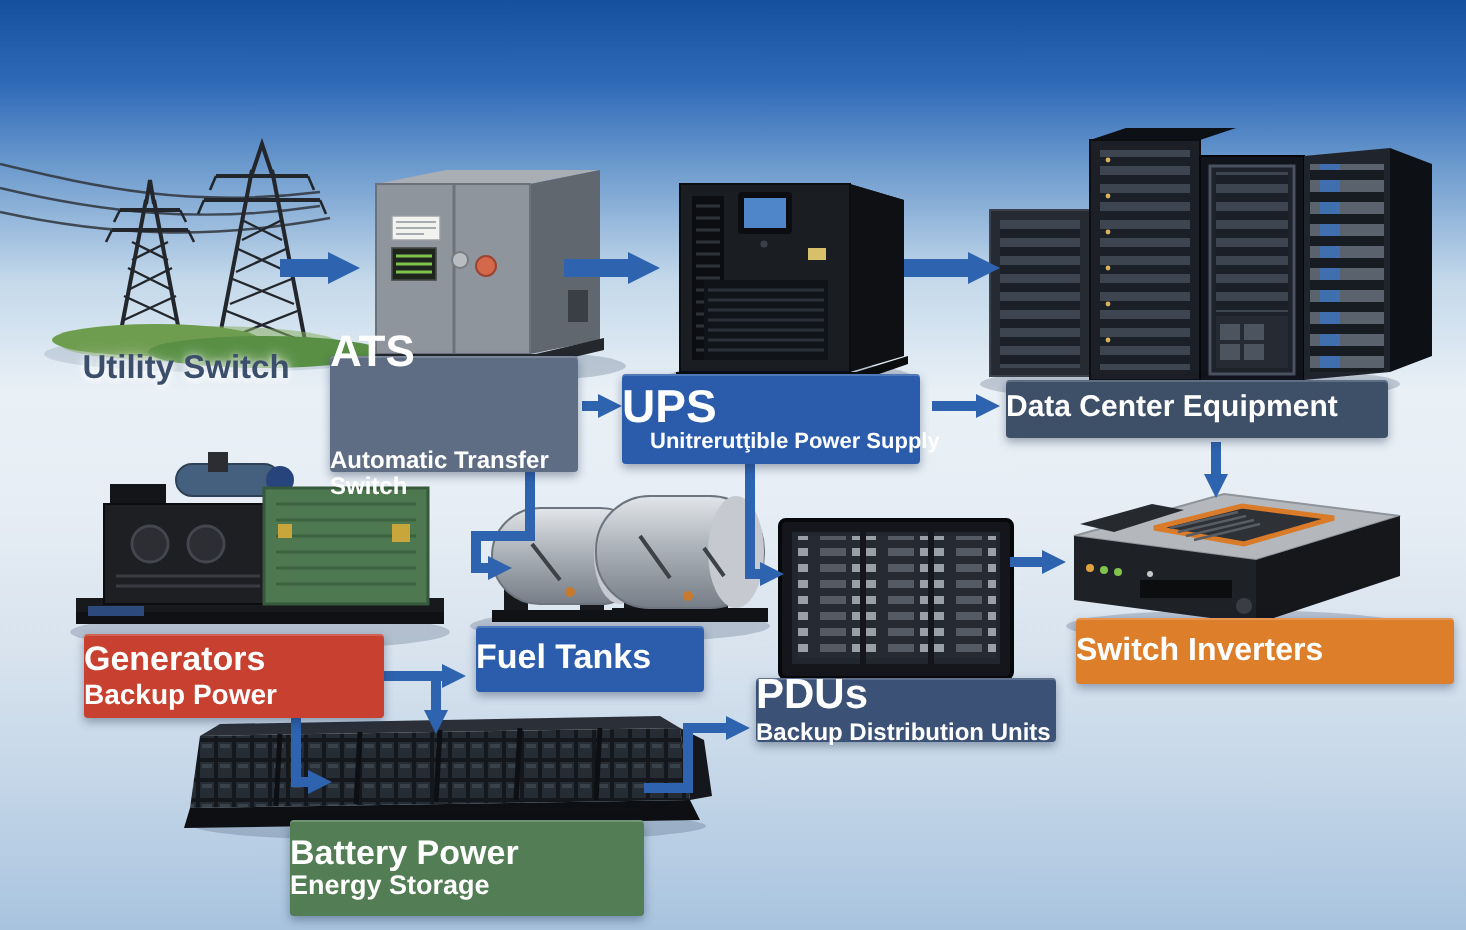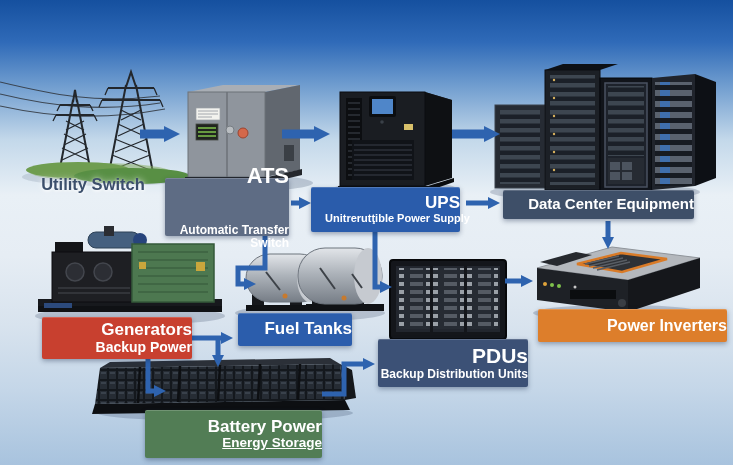--- a/index.html
+++ b/index.html
@@ -5,48 +5,48 @@
   html,body{margin:0;padding:0;background:#222;}
   .stage{
     position:relative;width:733px;height:465px;overflow:hidden;
     font-family:"Liberation Sans",sans-serif;
     background:linear-gradient(180deg,
       #15509f 0%, #2f6ab8 9%, #6d9bce 18%, #c3d8ea 30%,
       #e9f0f6 42%, #e6edf4 55%, #d8e3ee 70%, #c4d6e8 84%, #a8c3de 100%);
   }
   svg.layer{position:absolute;left:0;top:0;width:733px;height:465px;display:block;}
   .label-box{
-    position:absolute;color:#fff;text-align:right;
+    position:absolute;color:#fff;text-align:left;
     display:flex;flex-direction:column;justify-content:center;
     line-height:1.08;border-radius:2px;
     box-shadow:0 2px 5px rgba(20,40,70,.38), inset 0 1px 0 rgba(255,255,255,.18);
   }
   .lb-title{font-weight:bold;}
   .lb-sub{font-weight:bold;}
   .lb-ats{left:165px;top:178px;width:124px;height:58px;background:#5e6c84;}
   .lb-ats .lb-title{font-size:22px;}
   .lb-ats .lb-sub{font-size:12px;margin-top:36px;}
   .lb-ups{left:311px;top:187px;width:149px;height:45px;background:#2a5cab;}
-  .lb-ups .lb-title{font-size:17px;}
+  .lb-ups .lb-title{font-size:23px;}
   .lb-ups .lb-sub{font-size:11px;white-space:nowrap;margin-left:14px;}
   .lb-dce{left:503px;top:190px;width:191px;height:29px;background:#3e4f68;}
   .lb-dce .lb-title{font-size:15px;white-space:nowrap;}
   .lb-gen{left:42px;top:317px;width:150px;height:42px;background:#c8402f;}
   .lb-gen .lb-title{font-size:17px;}
   .lb-gen .lb-sub{font-size:14px;}
   .lb-fuel{left:238px;top:313px;width:114px;height:33px;background:#2b5dac;}
   .lb-fuel .lb-title{font-size:17px;}
-  .lb-pdu{left:378px;top:339px;width:150px;height:48px;background:#3c5176;}
+  .lb-pdu{left:378px;top:339px;width:150px;height:32px;background:#3c5176;}
   .lb-pdu .lb-title{font-size:21px;}
   .lb-pdu .lb-sub{font-size:12px;white-space:nowrap;}
   .lb-inv{left:538px;top:309px;width:189px;height:33px;background:#dd7e2b;}
   .lb-inv .lb-title{font-size:16px;}
   .lb-batt{left:145px;top:410px;width:177px;height:48px;background:#527d55;}
   .lb-batt .lb-title{font-size:17px;}
-  .lb-batt .lb-sub{font-size:13.5px;text-decoration:underline;}
+  .lb-batt .lb-sub{font-size:13.5px;}
   .utility-caption{
     position:absolute;left:36px;top:175px;width:114px;
     font-size:16.5px;font-weight:bold;color:#3b4e6b;text-align:center;
     text-shadow:0 1px 3px rgba(255,255,255,.95),0 0 7px rgba(255,255,255,.8);
   }
 </style>
 </head>
 <body>
 
 <div class="stage">
@@ -276,21 +276,21 @@
   <div class="label-box lb-fuel">
     <span class="lb-title">Fuel Tanks</span>
   </div>
 
   <div class="label-box lb-pdu">
     <span class="lb-title">PDUs</span>
     <span class="lb-sub">Backup Distribution Units</span>
   </div>
 
   <div class="label-box lb-inv">
-    <span class="lb-title">Power Inverters</span>
+    <span class="lb-title">Switch Inverters</span>
   </div>
 
   <div class="label-box lb-batt">
     <span class="lb-title">Battery Power</span>
     <span class="lb-sub">Energy Storage</span>
   </div>
 
 </div>
 
 </body></html>

